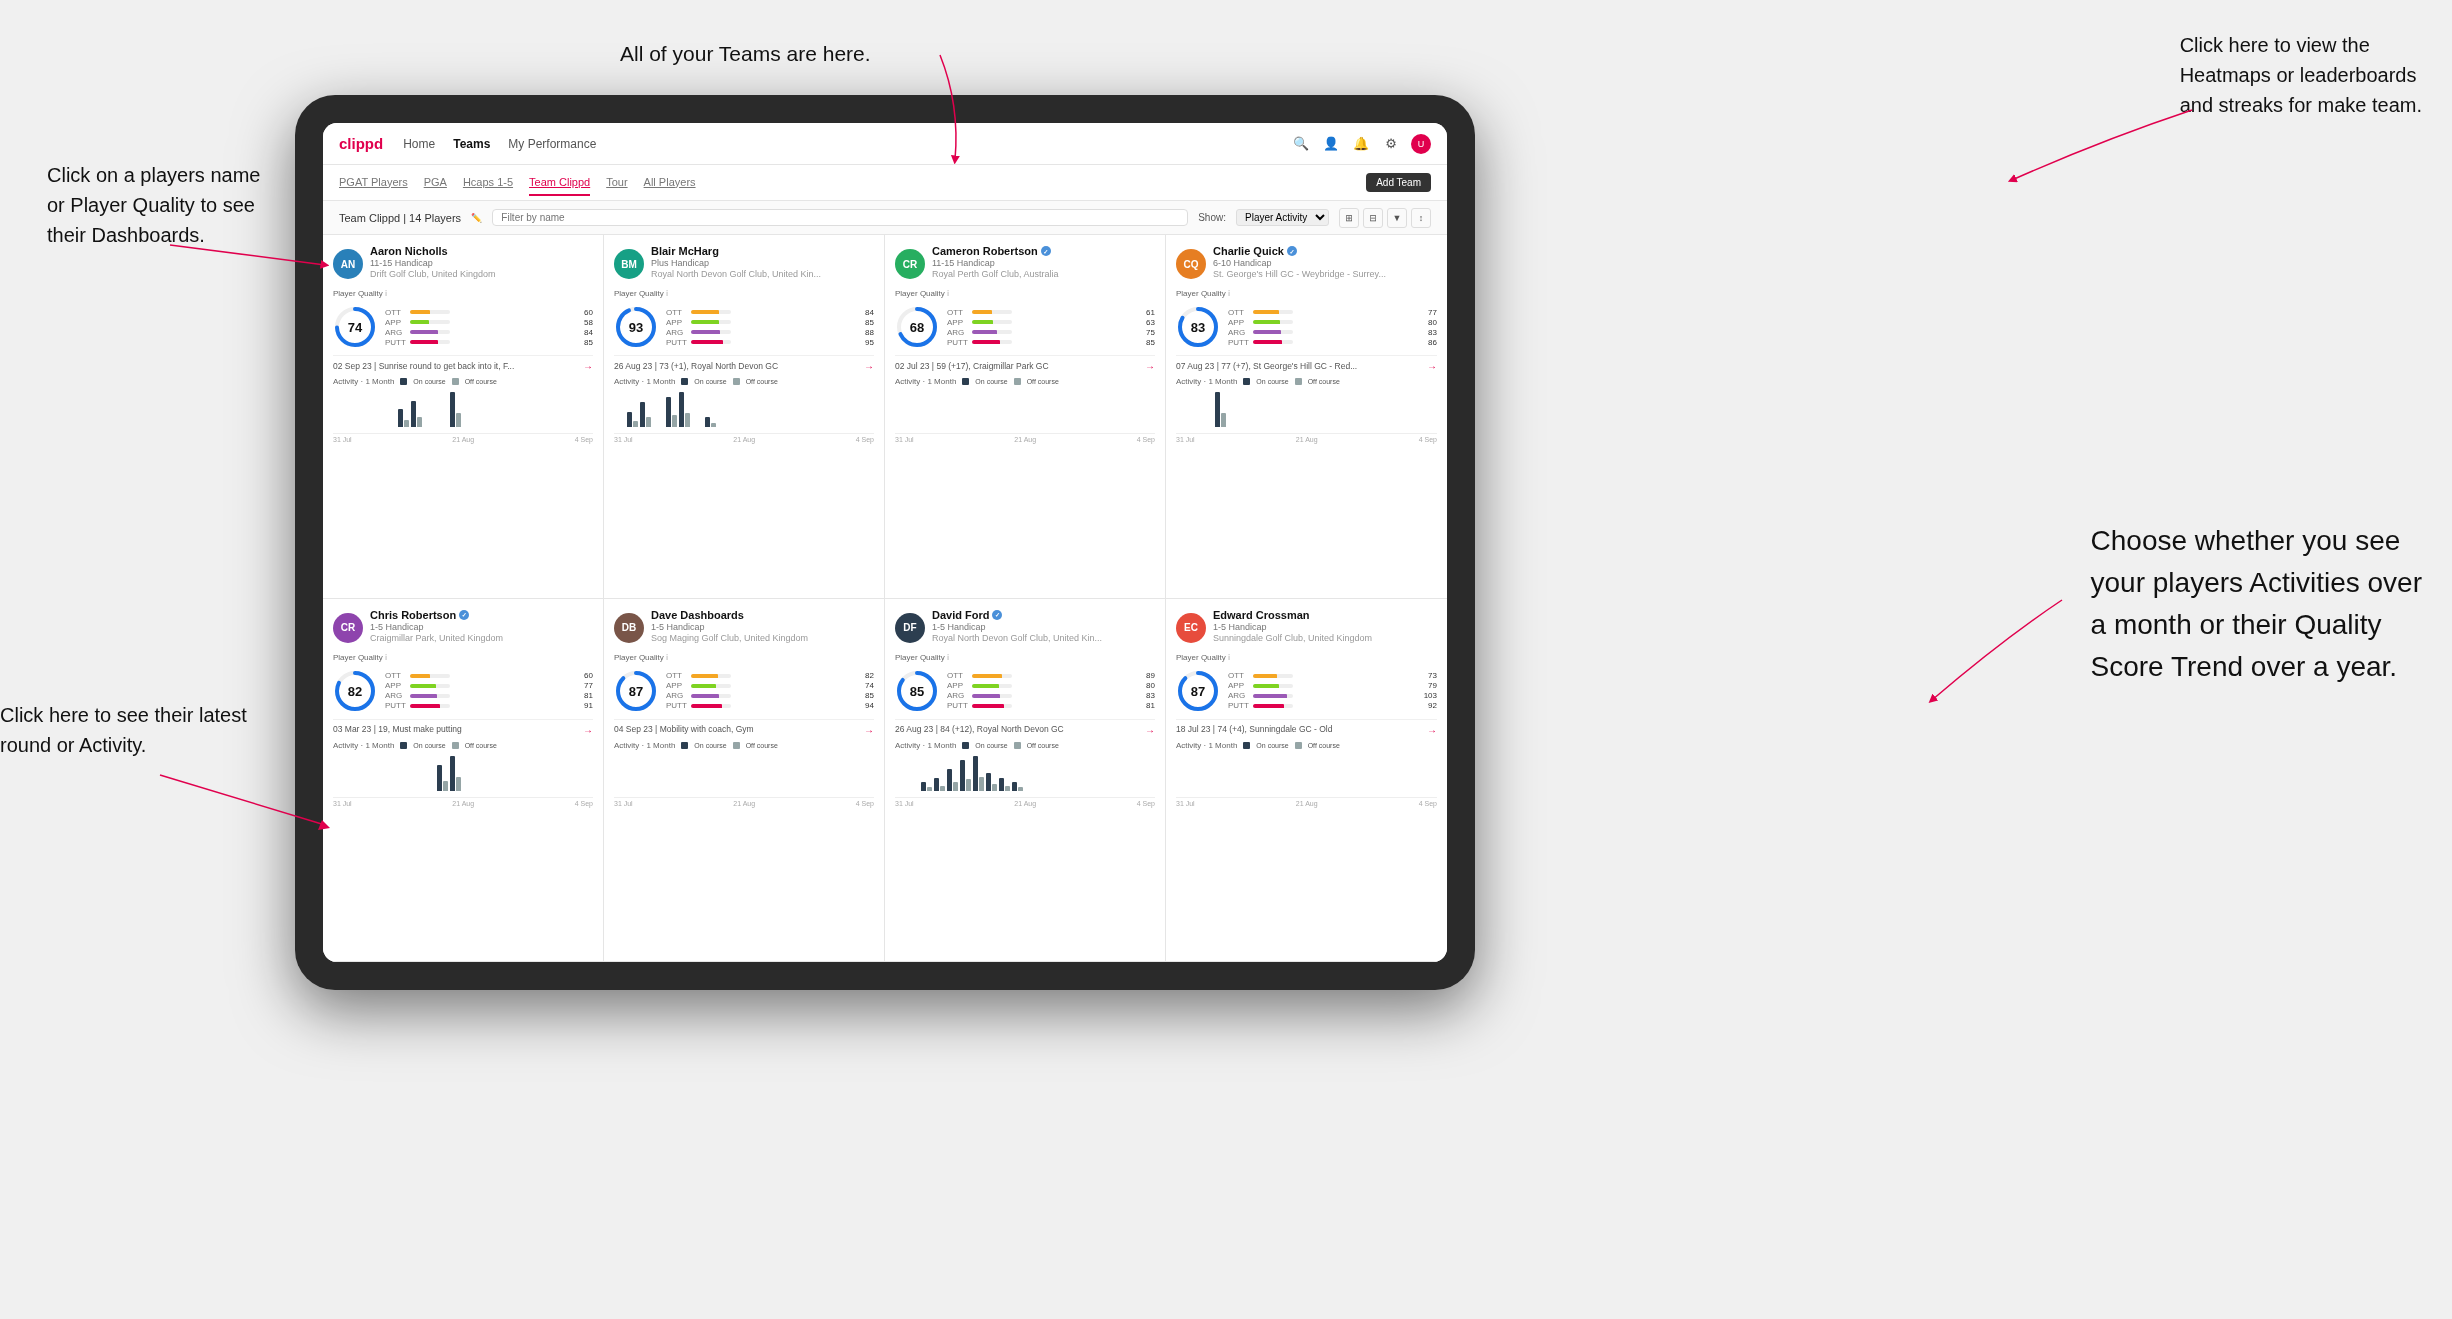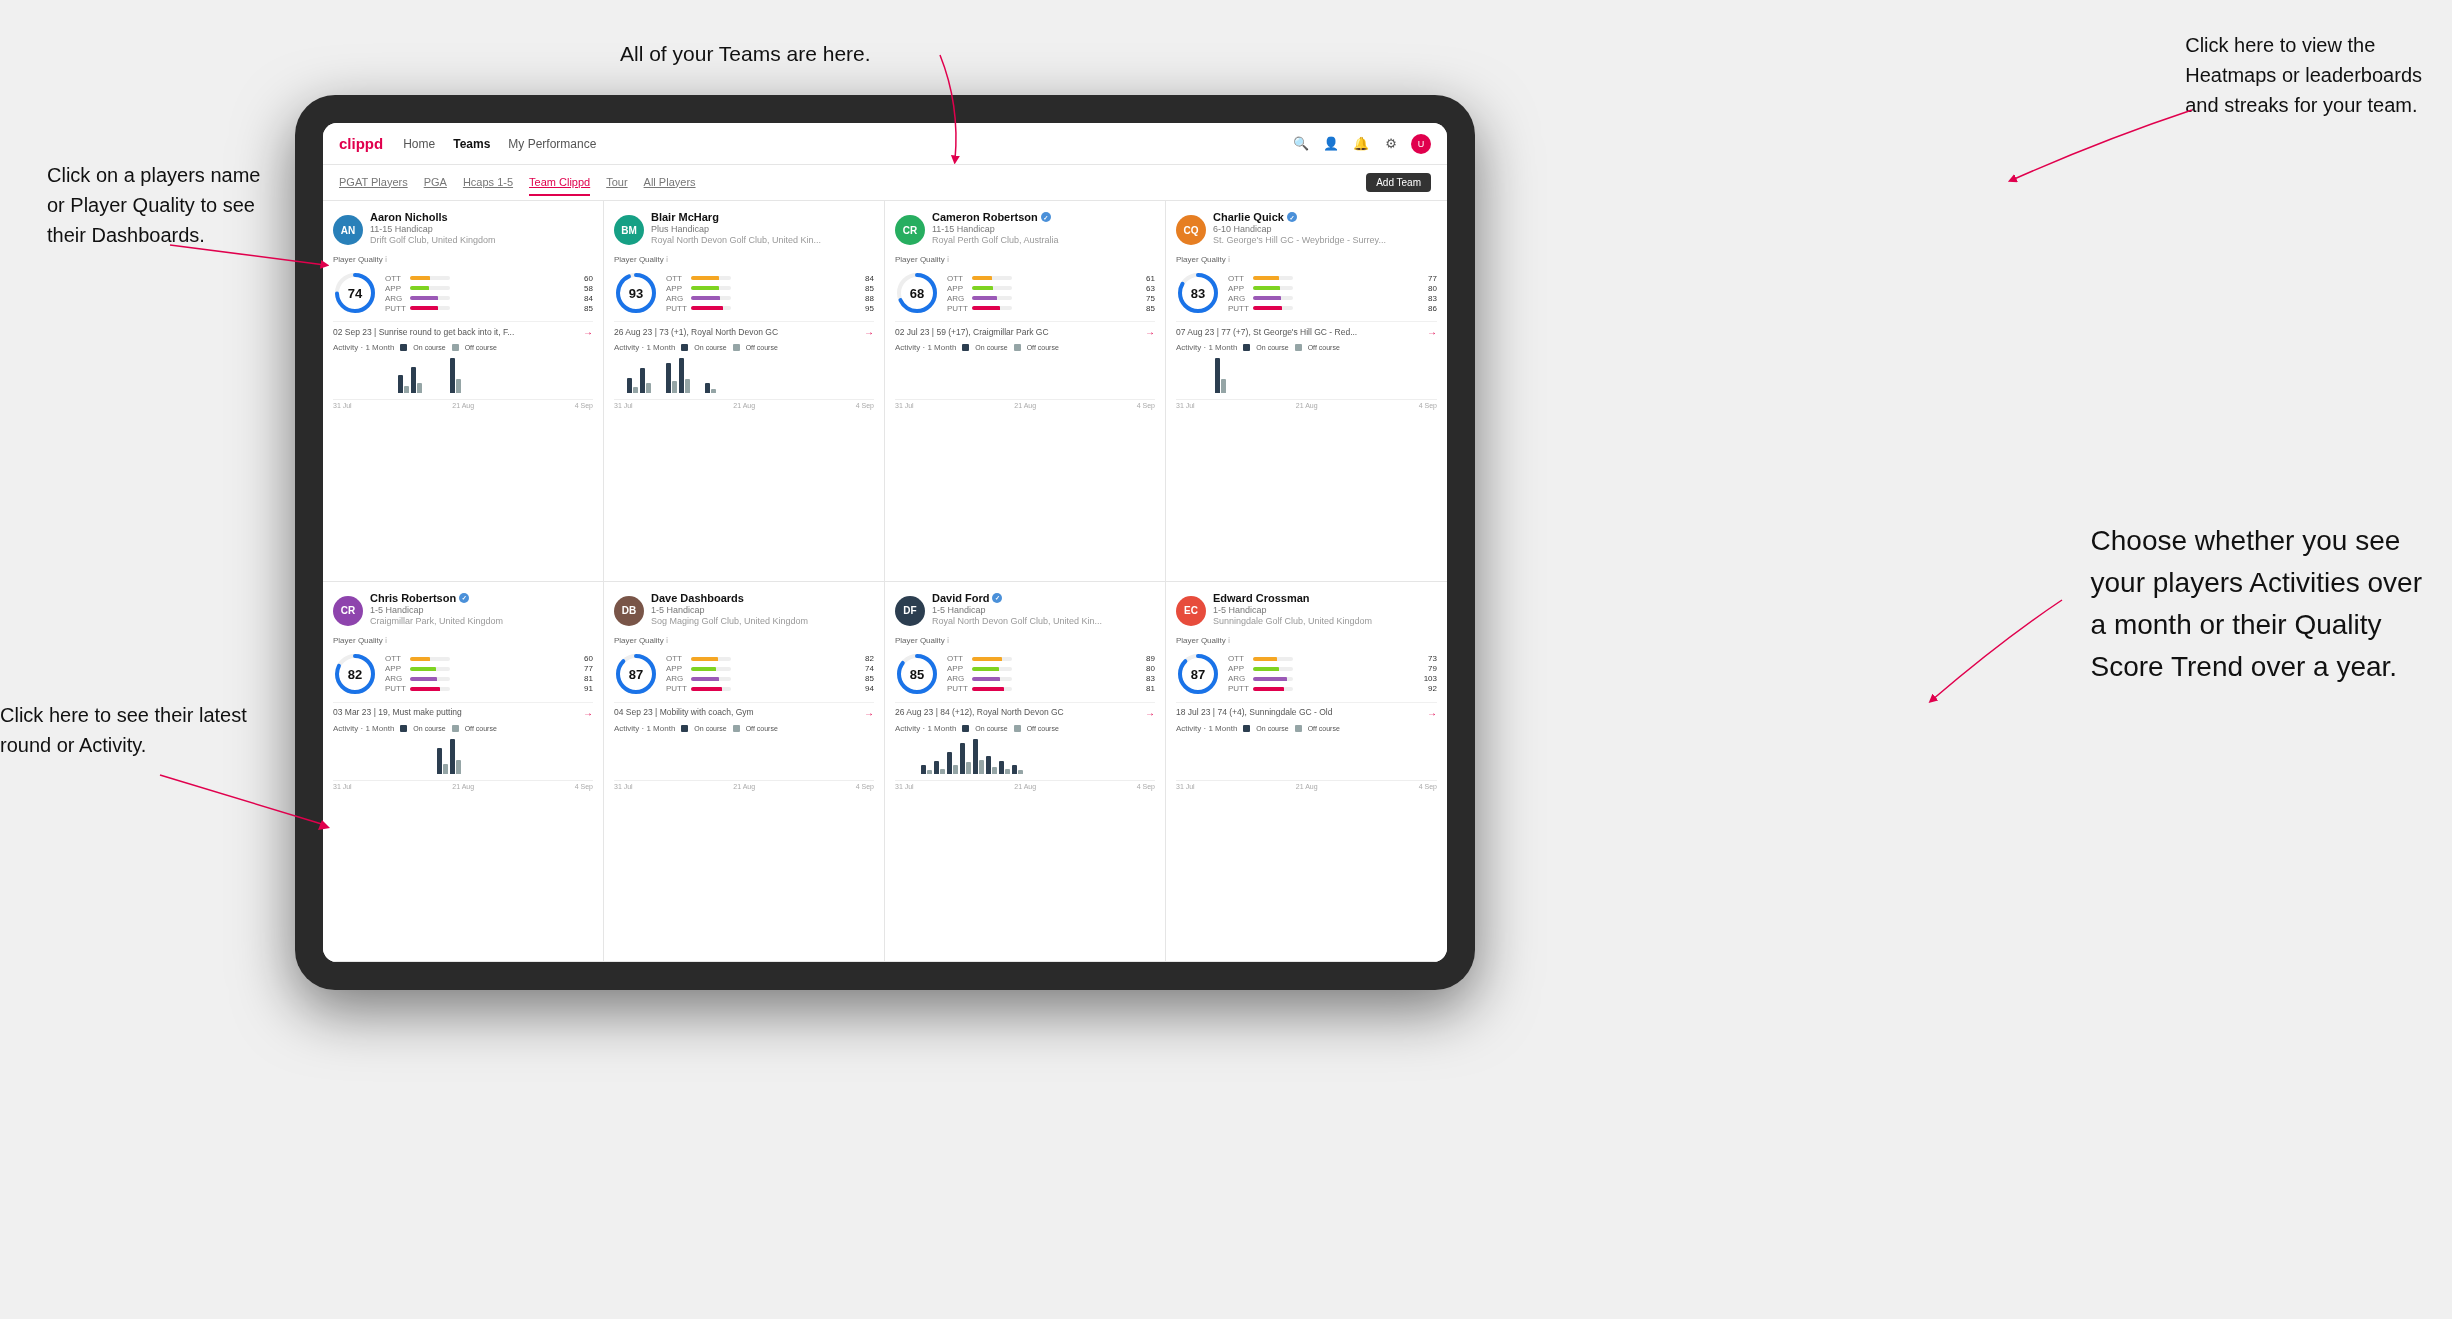--- a/index.html
+++ b/index.html
@@ -454,20 +454,35 @@
         <span class="sub-nav-link">PGAT Players</span>
         <span class="sub-nav-link">PGA</span>
         <span class="sub-nav-link">Hcaps 1-5</span>
         <span class="sub-nav-link active">Team Clippd</span>
         <span class="sub-nav-link">Tour</span>
         <span class="sub-nav-link">All Players</span>
       </div>
       <button class="add-team-btn">Add Team</button>
     </div>
 
+    <div class="team-bar">
+      <span class="team-bar-title">Team Clippd | 14 Players</span>
+      <span style="font-size:9px;color:#aaa;cursor:pointer;">✏️</span>
+      <input class="team-bar-search" type="text" placeholder="Filter by name" style="">
+      <span class="show-label">Show:</span>
+      <select class="show-select">
+        <option>Player Activity</option>
+      </select>
+      <div class="view-icons">
+        <div class="view-icon">⊞</div>
+        <div class="view-icon">⊟</div>
+        <div class="view-icon">▼</div>
+        <div class="view-icon">↕</div>
+      </div>
+    </div>
 
     <div class="players-grid" id="players-grid">
     <div class="player-card">
     <div class="player-header">
       <div class="player-avatar avatar-blue">AN</div>
       <div class="player-info">
         <div class="player-name">Aaron Nicholls </div>
         <div class="player-handicap">11-15 Handicap</div>
         <div class="player-club">Drift Golf Club, United Kingdom</div>
       </div>
@@ -1427,21 +1442,21 @@
       <marker id="ah1" markerWidth="6" markerHeight="6" refX="3" refY="3" orient="auto">
         <path d="M0,0 L6,3 L0,6 Z" fill="#e0004d"></path>
       </marker>
     </defs>
   <path d="M40,0 Q60,50 55,105" stroke="#e0004d" stroke-width="1.5" fill="none" marker-end="url(#ah1)"></path>
 </svg>
 
 <div class="ann-text" style="right:30px;top:30px;font-size:20px;text-align:left;">
   <div>Click here to view the</div>
   <div>Heatmaps or leaderboards</div>
-  <div>and streaks for your team.</div>
+  <div>and streaks for make team.</div>
 </div>
 
 <svg class="arrow-line" style="right:250px;top:100px;width:200px;height:100px;">
   <defs>
       <marker id="ah2" markerWidth="6" markerHeight="6" refX="3" refY="3" orient="auto">
         <path d="M0,0 L6,3 L0,6 Z" fill="#e0004d"></path>
       </marker>
     </defs>
   <path d="M190,10 Q100,40 10,80" stroke="#e0004d" stroke-width="1.5" fill="none" marker-end="url(#ah2)"></path>
 </svg>

